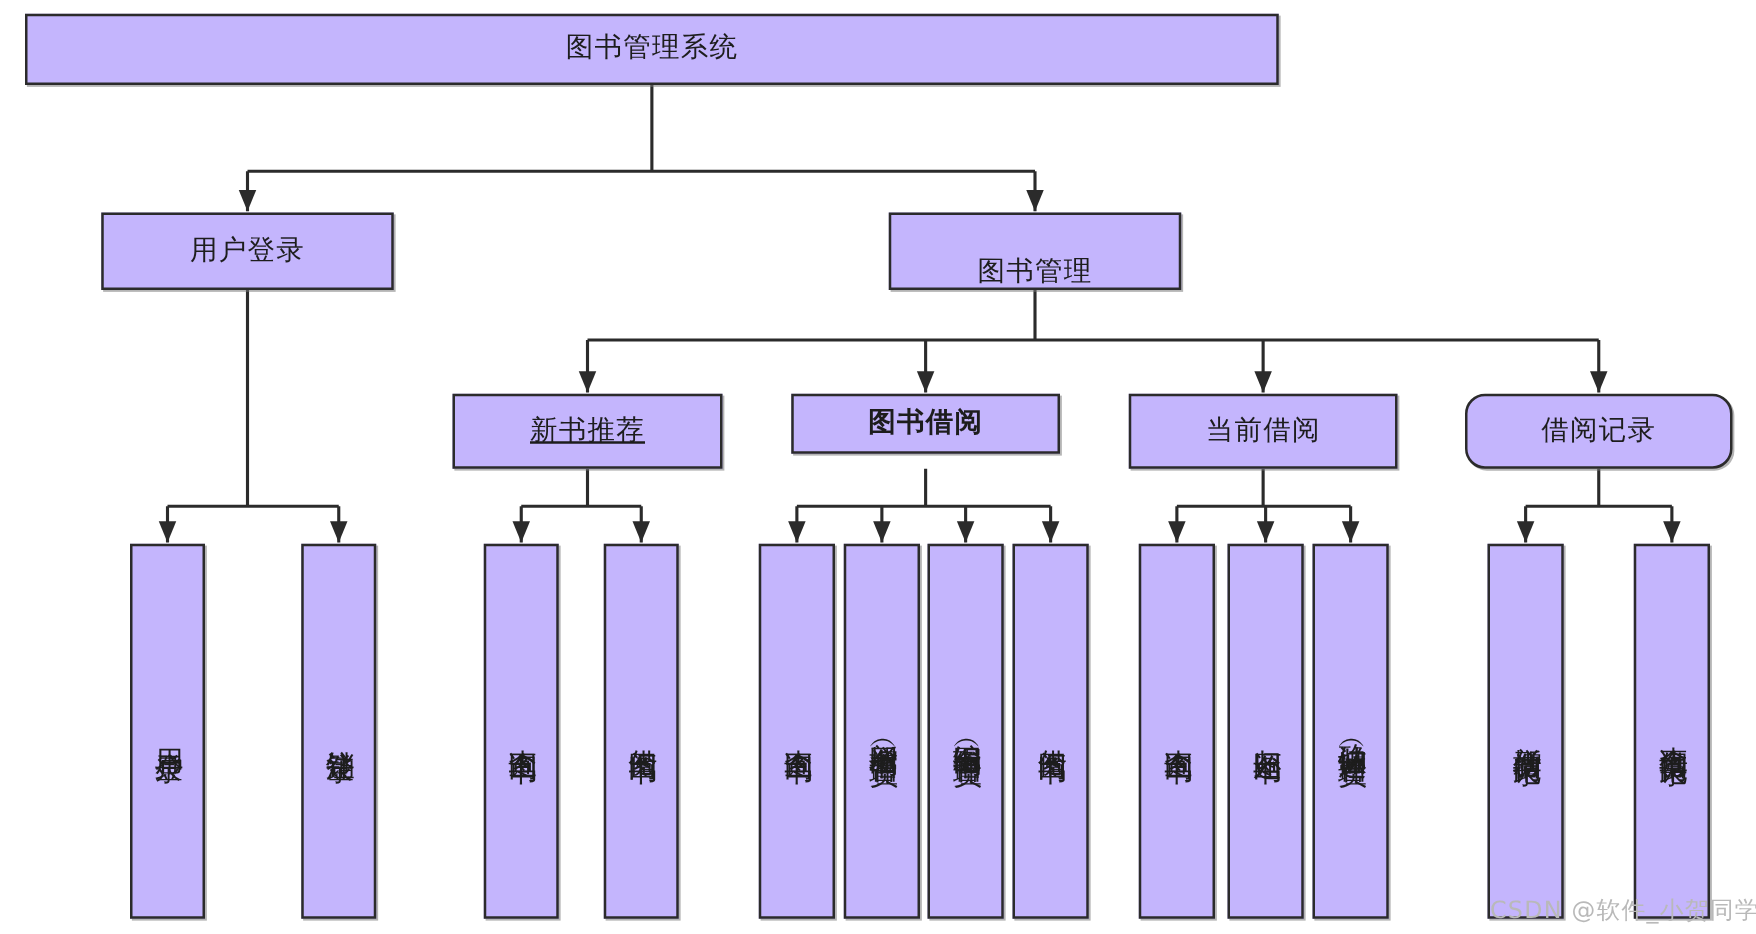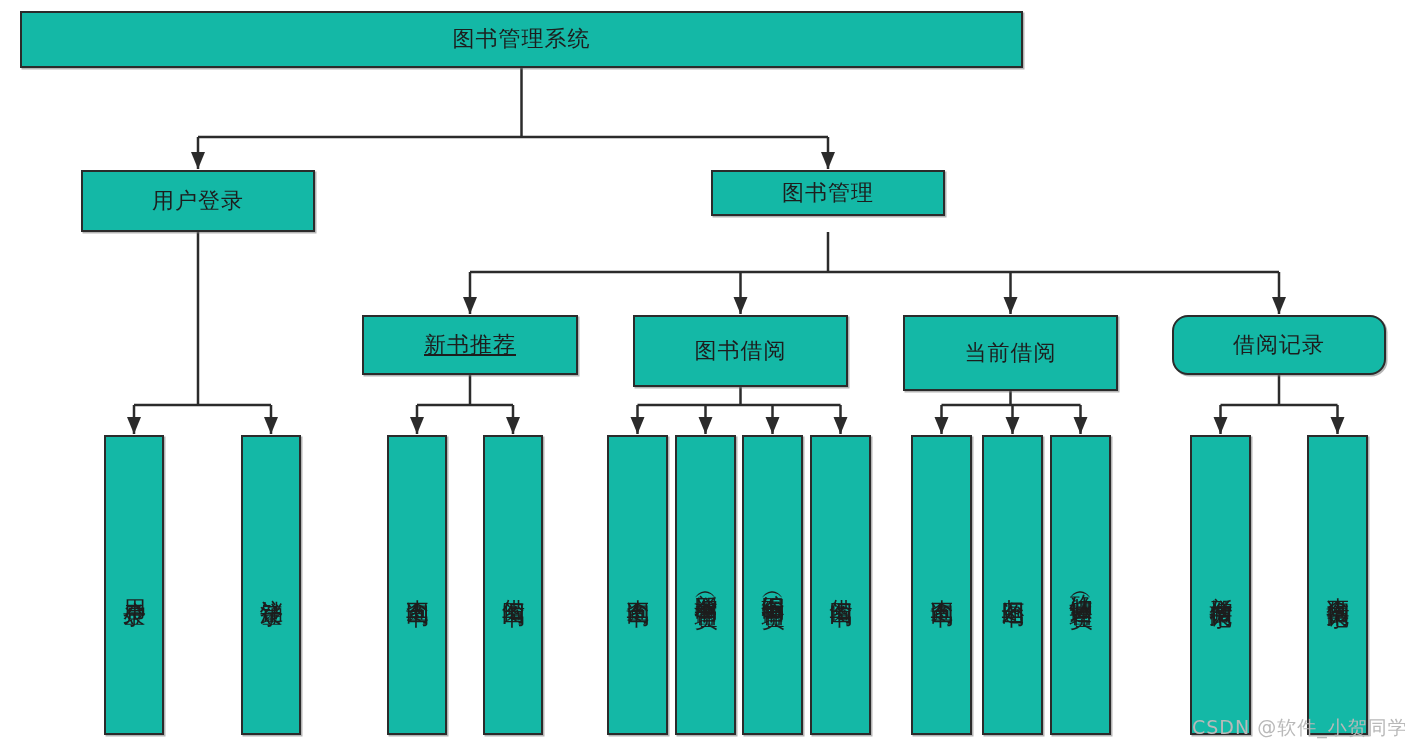--- a/index.html
+++ b/index.html
@@ -21,21 +21,21 @@
     position: absolute;
     left: 0;
     top: 0;
     width: 1405px;
     height: 747px;
   }
   .node {
     position: absolute;
     box-sizing: border-box;
     border: 2px solid #2b2b2b;
-    background: #14b8a6;
+    background: #c4b5fd;
     color: #1d1d1d;
     display: flex;
     align-items: center;
     justify-content: center;
     text-align: center;
     box-shadow: 1.5px 1.5px 0 rgba(120,120,120,0.55);
   }
   .node.horiz {
     font-size: 22px;
     letter-spacing: 1px;
@@ -121,30 +121,30 @@
       <line x1="1337.5" y1="405" x2="1337.5" y2="434" stroke="#2b2b2b" stroke-width="2.5"></line>
       <path d="M 1330.5 417 L 1344.5 417 L 1337.5 434 Z" fill="#2b2b2b"></path>
     </svg>
   <div id="nodes-layer">
       <div class="node horiz" style="left: 20px; top: 11px; width: 1003px; height: 57px;">
         <span class="hlabel">图书管理系统</span>
       </div>
       <div class="node horiz" style="left: 81px; top: 170px; width: 234px; height: 62px;">
         <span class="hlabel">用户登录</span>
       </div>
-      <div class="node horiz" style="left: 711px; top: 170px; width: 234px; height: 46px;">
+      <div class="node horiz" style="left: 711px; top: 170px; width: 234px; height: 62px; align-items: flex-end;">
         <span class="hlabel">图书管理</span>
       </div>
       <div class="node horiz" style="left: 362px; top: 315px; width: 216px; height: 60px; text-decoration: underline;">
         <span class="hlabel">新书推荐</span>
       </div>
-      <div class="node horiz" style="left: 633px; top: 315px; width: 215px; height: 72px;">
+      <div class="node horiz" style="left: 633px; top: 315px; width: 215px; height: 48px; font-weight: bold;">
         <span class="hlabel">图书借阅</span>
       </div>
-      <div class="node horiz" style="left: 903px; top: 315px; width: 215px; height: 76px;">
+      <div class="node horiz" style="left: 903px; top: 315px; width: 215px; height: 60px;">
         <span class="hlabel">当前借阅</span>
       </div>
       <div class="node horiz" style="left: 1172px; top: 315px; width: 214px; height: 60px; border-radius: 16px;">
         <span class="hlabel">借阅记录</span>
       </div>
       <div class="node vert" style="left: 104px; top: 435px; width: 60px; height: 300px;">
         <span class="vlabel">用户登录</span>
       </div>
       <div class="node vert" style="left: 241px; top: 435px; width: 60px; height: 300px;">
         <span class="vlabel">注销登录</span>

